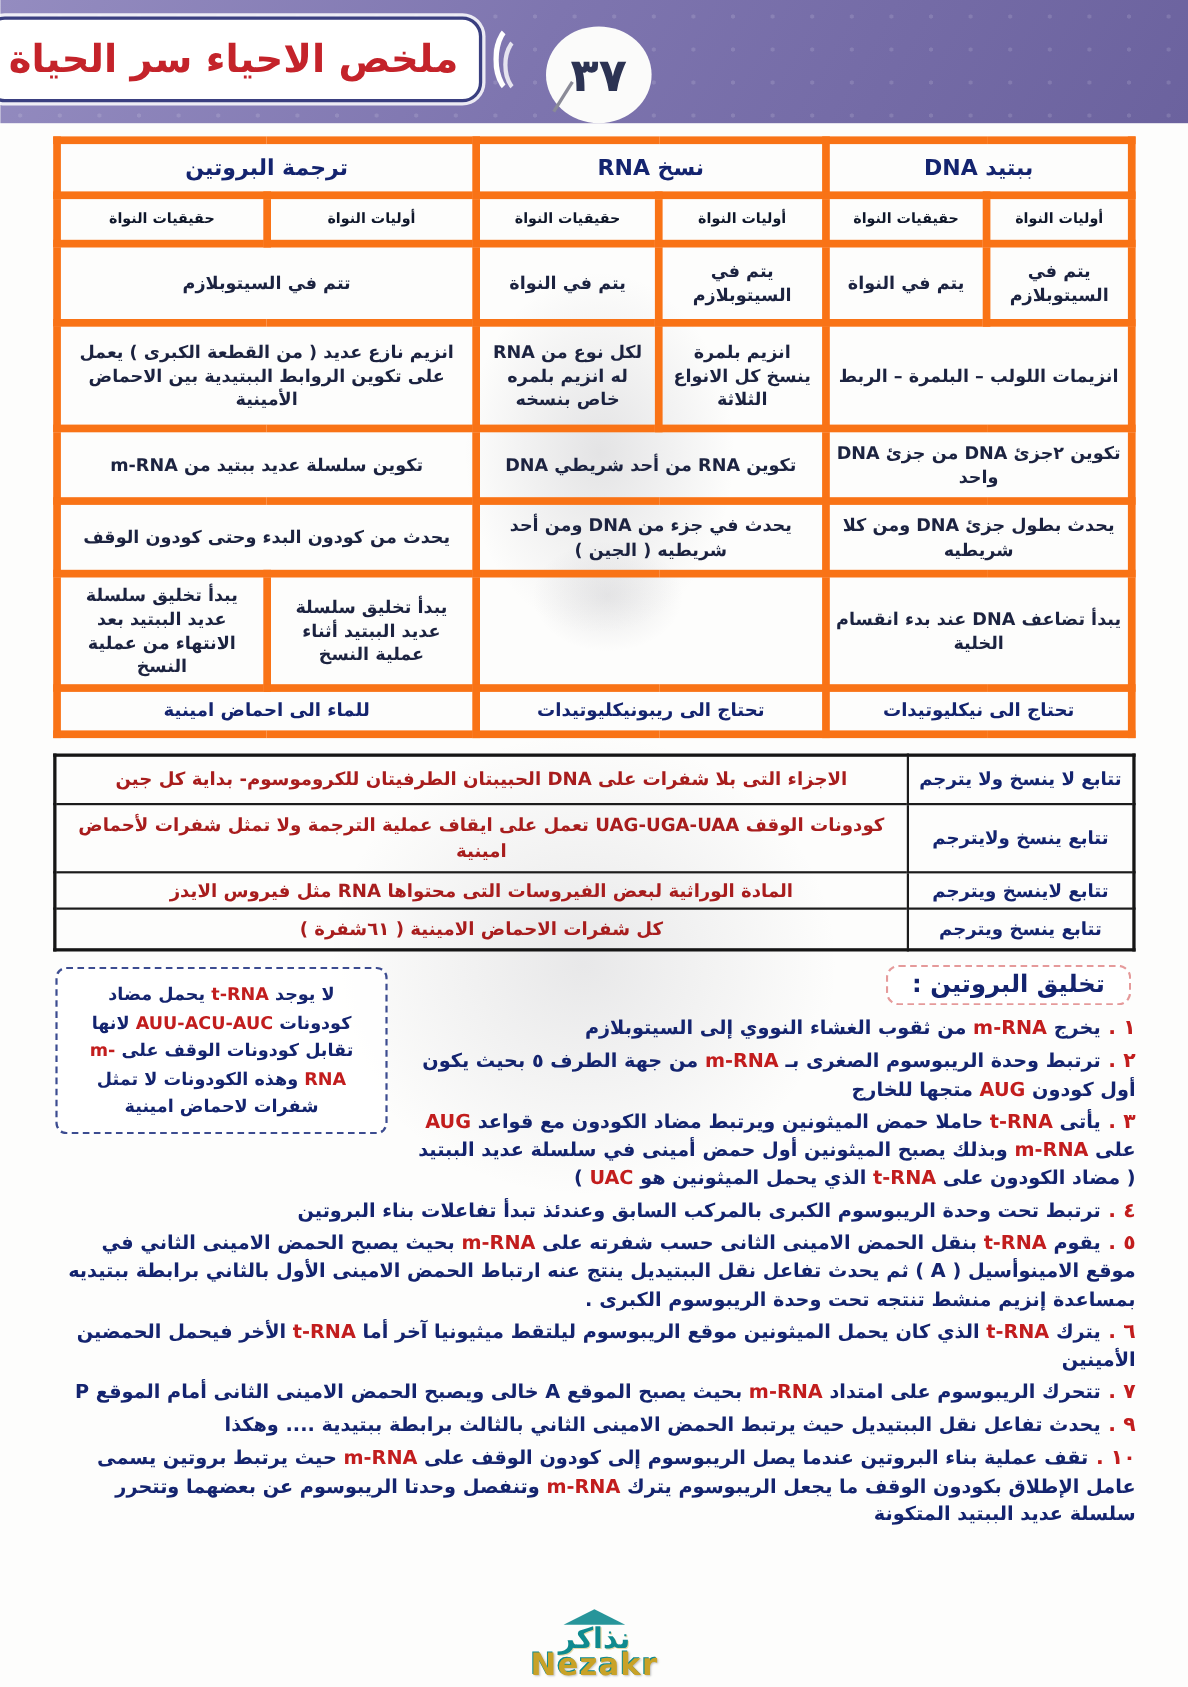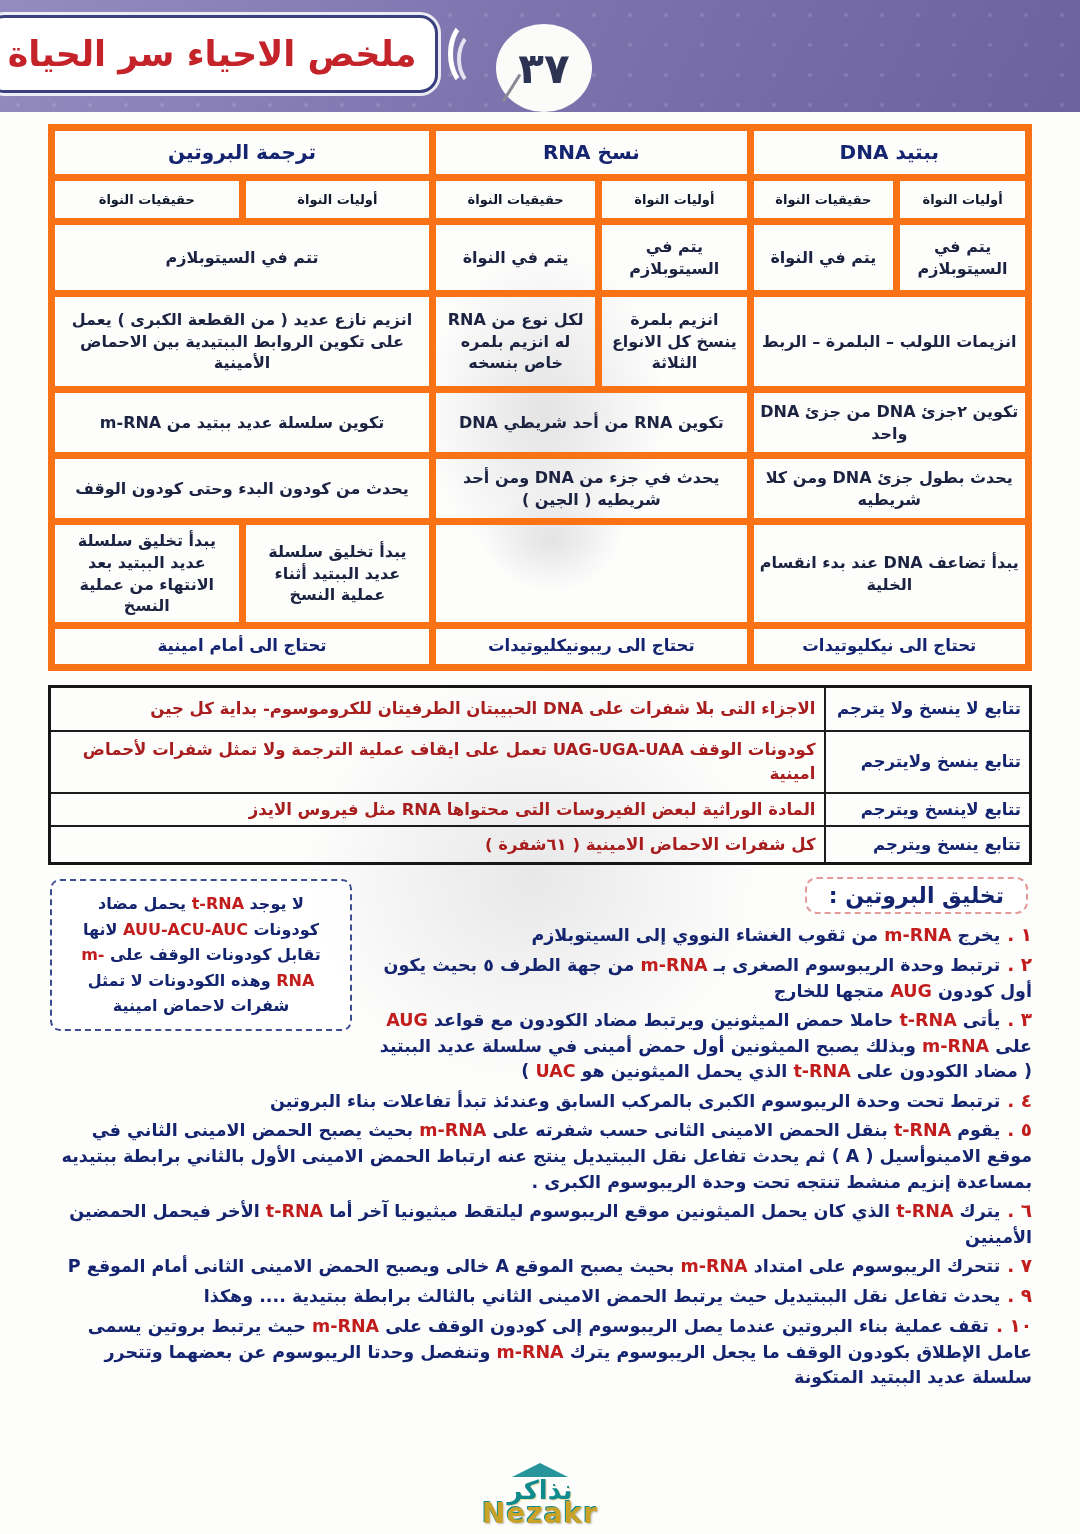--- a/index.html
+++ b/index.html
@@ -72,21 +72,21 @@
   .tbl .sub   { color: #0f172a; font-size: 13px; height: 44px; }
   .tbl .needs { color: #14246f; font-size: 16.5px; height: 42px; }
   .r-loc    td { height: 72px; }
   .r-enz    td { height: 96px; }
   .r-prod   td { height: 66px; }
   .r-extent td { height: 66px; }
   .r-time   td { height: 104px; }
 
   .tbl2 { margin-top: 14px; border: 3px solid #161616; }
   .tbl2 td {
-    border: 2px solid #1c1c1c; text-align: right; vertical-align: middle;
+    border: 2px solid #1c1c1c; text-align: center; vertical-align: middle;
     font-weight: bold; padding: 4px 8px; line-height: 1.4;
   }
   .tbl2 .t2-label { width: 21%; color: #14246f; font-size: 16.5px; }
   .tbl2 .t2-desc  { color: #a81d1d; font-size: 16.5px; }
   .tbl2 tr:nth-child(1) td { height: 44px; }
   .tbl2 tr:nth-child(2) td { height: 62px; }
   .tbl2 tr:nth-child(3) td { height: 28px; margin-top: 27px; }
   .tbl2 tr:nth-child(4) td { height: 38px; }
 
   
@@ -194,21 +194,21 @@
       </tr>
       <tr class="r-time">
         <td colspan="2">يبدأ تضاعف DNA عند بدء انقسام الخلية</td>
         <td colspan="2"></td>
         <td>يبدأ تخليق سلسلة عديد الببتيد أثناء عملية النسخ</td>
         <td>يبدأ تخليق سلسلة عديد الببتيد بعد الانتهاء من عملية النسخ</td>
       </tr>
       <tr>
         <td class="needs" colspan="2">تحتاج الى نيكليوتيدات</td>
         <td class="needs" colspan="2">تحتاج الى ريبونيكليوتيدات</td>
-        <td class="needs" colspan="2">تحتاج الى أمام امينية</td>
+        <td class="needs" colspan="2">للماء الى احماض امينية</td>
       </tr>
     </tbody>
       </table>
 
     <table class="tbl2">
       <tbody>
           <tr>
         <td class="t2-label">تتابع لا ينسخ ولا يترجم</td>
         <td class="t2-desc">الاجزاء التى بلا شفرات على DNA الحبيبتان الطرفيتان للكروموسوم- بداية كل جين</td>
       </tr>

